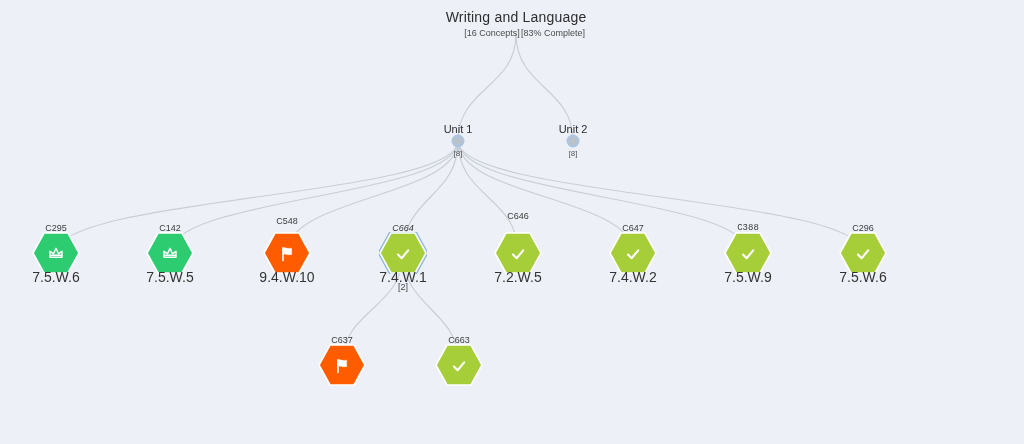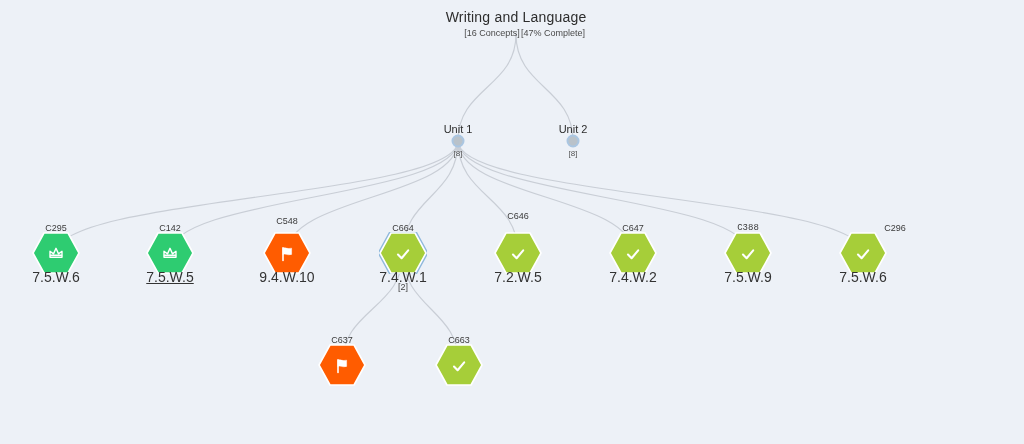--- a/index.html
+++ b/index.html
@@ -39,21 +39,21 @@
       <path d="M458,141C458,197 518,197 518,253" fill="none" stroke="#c9ced6" stroke-width="1.2"></path>
       <path d="M458,141C458,197 633,197 633,253" fill="none" stroke="#c9ced6" stroke-width="1.2"></path>
       <path d="M458,141C458,197 748,197 748,253" fill="none" stroke="#c9ced6" stroke-width="1.2"></path>
       <path d="M458,141C458,197 863,197 863,253" fill="none" stroke="#c9ced6" stroke-width="1.2"></path>
       <path d="M403,253C403,309 342,309 342,365" fill="none" stroke="#c9ced6" stroke-width="1.2"></path>
       <path d="M403,253C403,309 459,309 459,365" fill="none" stroke="#c9ced6" stroke-width="1.2"></path>
     </svg>
 
   <div class="abs map-title" id="map-title" style="left: 516px; top: 17px;">Writing and Language</div>
   <div class="abs bracket-label" id="concepts-count" style="left: 478px; top: 33px; padding-left: 28px;">[16 Concepts]</div>
-  <div class="abs bracket-label" id="complete-percent" style="left: 553px; top: 33px;">[47% Complete]</div>
+  <div class="abs bracket-label" id="complete-percent" style="left: 553px; top: 33px;">[83% Complete]</div>
 
   <div id="nodes">
       <div class="abs unit-label" style="left: 458px; top: 129px;">Unit 1</div>
       <div class="abs unit-circle" style="left: 458px; top: 141px;"></div>
       <div class="abs unit-count" style="left: 458px; top: 153px;">[8]</div>
       <div class="abs unit-label" style="left: 573px; top: 129px;">Unit 2</div>
       <div class="abs unit-circle" style="left: 573px; top: 141px;"></div>
       <div class="abs unit-count" style="left: 573px; top: 153px;">[8]</div>
       <div class="abs code-label" style="left: 56px; top: 228px;">C295</div>
       <div class="abs hex-wrap" style="left: 56px; top: 253px;">
@@ -79,38 +79,38 @@
        <g transform="translate(12,10)">
          <svg width="24" height="24" viewBox="0 0 24 24">
               <g fill="none" stroke="#ffffff" stroke-width="1.4" stroke-linejoin="round" stroke-linecap="round">
             <path d="M6 15.3 V9.3 L9.5 11.9 L12 6.3 L14.5 11.9 L18 9.3 V15.3 Z"></path>
             <path d="M6.5 13.3 H17.5"></path>
           </g>
             </svg>
        </g>
      </svg>
       </div>
-      <div class="abs standard-label" style="left: 170px; top: 277px; text-decoration: underline;">7.5.W.5</div>
+      <div class="abs standard-label" style="left: 170px; top: 277px;">7.5.W.5</div>
       <div class="abs code-label" style="left: 287px; top: 221px;">C548</div>
       <div class="abs hex-wrap" style="left: 287px; top: 253px;">
         <svg width="48" height="42" viewBox="0 0 48 42" style="display:block">
 
        <polygon points="12,1 36,1 47,21 36,41 12,41 1,21" fill="#ff5c00" stroke="#ffffff" stroke-width="1.6" stroke-linejoin="round"></polygon>
        <g transform="translate(12,10)">
          <svg width="24" height="24" viewBox="0 0 24 24">
               <g stroke="#ffffff" stroke-linecap="round">
             <path d="M8 5.8 V18.4" stroke-width="1.6"></path>
             <path d="M8 6.2 C10 5 12 7.4 16.6 6.2 V12.4 C12 13.6 10 11.2 8 12.4 Z" fill="#ffffff" stroke-width="0.5"></path>
           </g>
             </svg>
        </g>
      </svg>
       </div>
       <div class="abs standard-label" style="left: 287px; top: 277px;">9.4.W.10</div>
-      <div class="abs code-label" style="left: 403px; top: 228px;">C664</div>
+      <div class="abs code-label" style="left: 403px; top: 228px; font-style: italic;">C664</div>
       <div class="abs hex-wrap" style="left: 403px; top: 253px;">
         <svg width="48" height="42" viewBox="0 0 48 42" style="display:block">
        <polygon points="12,1 36,1 47,21 36,41 12,41 1,21" fill="none" stroke="#8fb8dc" stroke-width="4.5" stroke-linejoin="round"></polygon>
        <polygon points="12,1 36,1 47,21 36,41 12,41 1,21" fill="#a6ce39" stroke="#ffffff" stroke-width="1.6" stroke-linejoin="round"></polygon>
        <g transform="translate(12,10)">
          <svg width="24" height="24" viewBox="0 0 24 24">
               <path d="M7 12.6 L10.6 16.2 L17.2 8.4" fill="none" stroke="#ffffff" stroke-width="2.1" stroke-linecap="round" stroke-linejoin="round"></path>
             </svg>
        </g>
      </svg>
@@ -149,21 +149,21 @@
 
        <polygon points="12,1 36,1 47,21 36,41 12,41 1,21" fill="#a6ce39" stroke="#ffffff" stroke-width="1.6" stroke-linejoin="round"></polygon>
        <g transform="translate(12,10)">
          <svg width="24" height="24" viewBox="0 0 24 24">
               <path d="M7 12.6 L10.6 16.2 L17.2 8.4" fill="none" stroke="#ffffff" stroke-width="2.1" stroke-linecap="round" stroke-linejoin="round"></path>
             </svg>
        </g>
      </svg>
       </div>
       <div class="abs standard-label" style="left: 748px; top: 277px;">7.5.W.9</div>
-      <div class="abs code-label" style="left: 863px; top: 228px; margin-left: 32px;">C296</div>
+      <div class="abs code-label" style="left: 863px; top: 228px;">C296</div>
       <div class="abs hex-wrap" style="left: 863px; top: 253px;">
         <svg width="48" height="42" viewBox="0 0 48 42" style="display:block">
 
        <polygon points="12,1 36,1 47,21 36,41 12,41 1,21" fill="#a6ce39" stroke="#ffffff" stroke-width="1.6" stroke-linejoin="round"></polygon>
        <g transform="translate(12,10)">
          <svg width="24" height="24" viewBox="0 0 24 24">
               <path d="M7 12.6 L10.6 16.2 L17.2 8.4" fill="none" stroke="#ffffff" stroke-width="2.1" stroke-linecap="round" stroke-linejoin="round"></path>
             </svg>
        </g>
      </svg>

